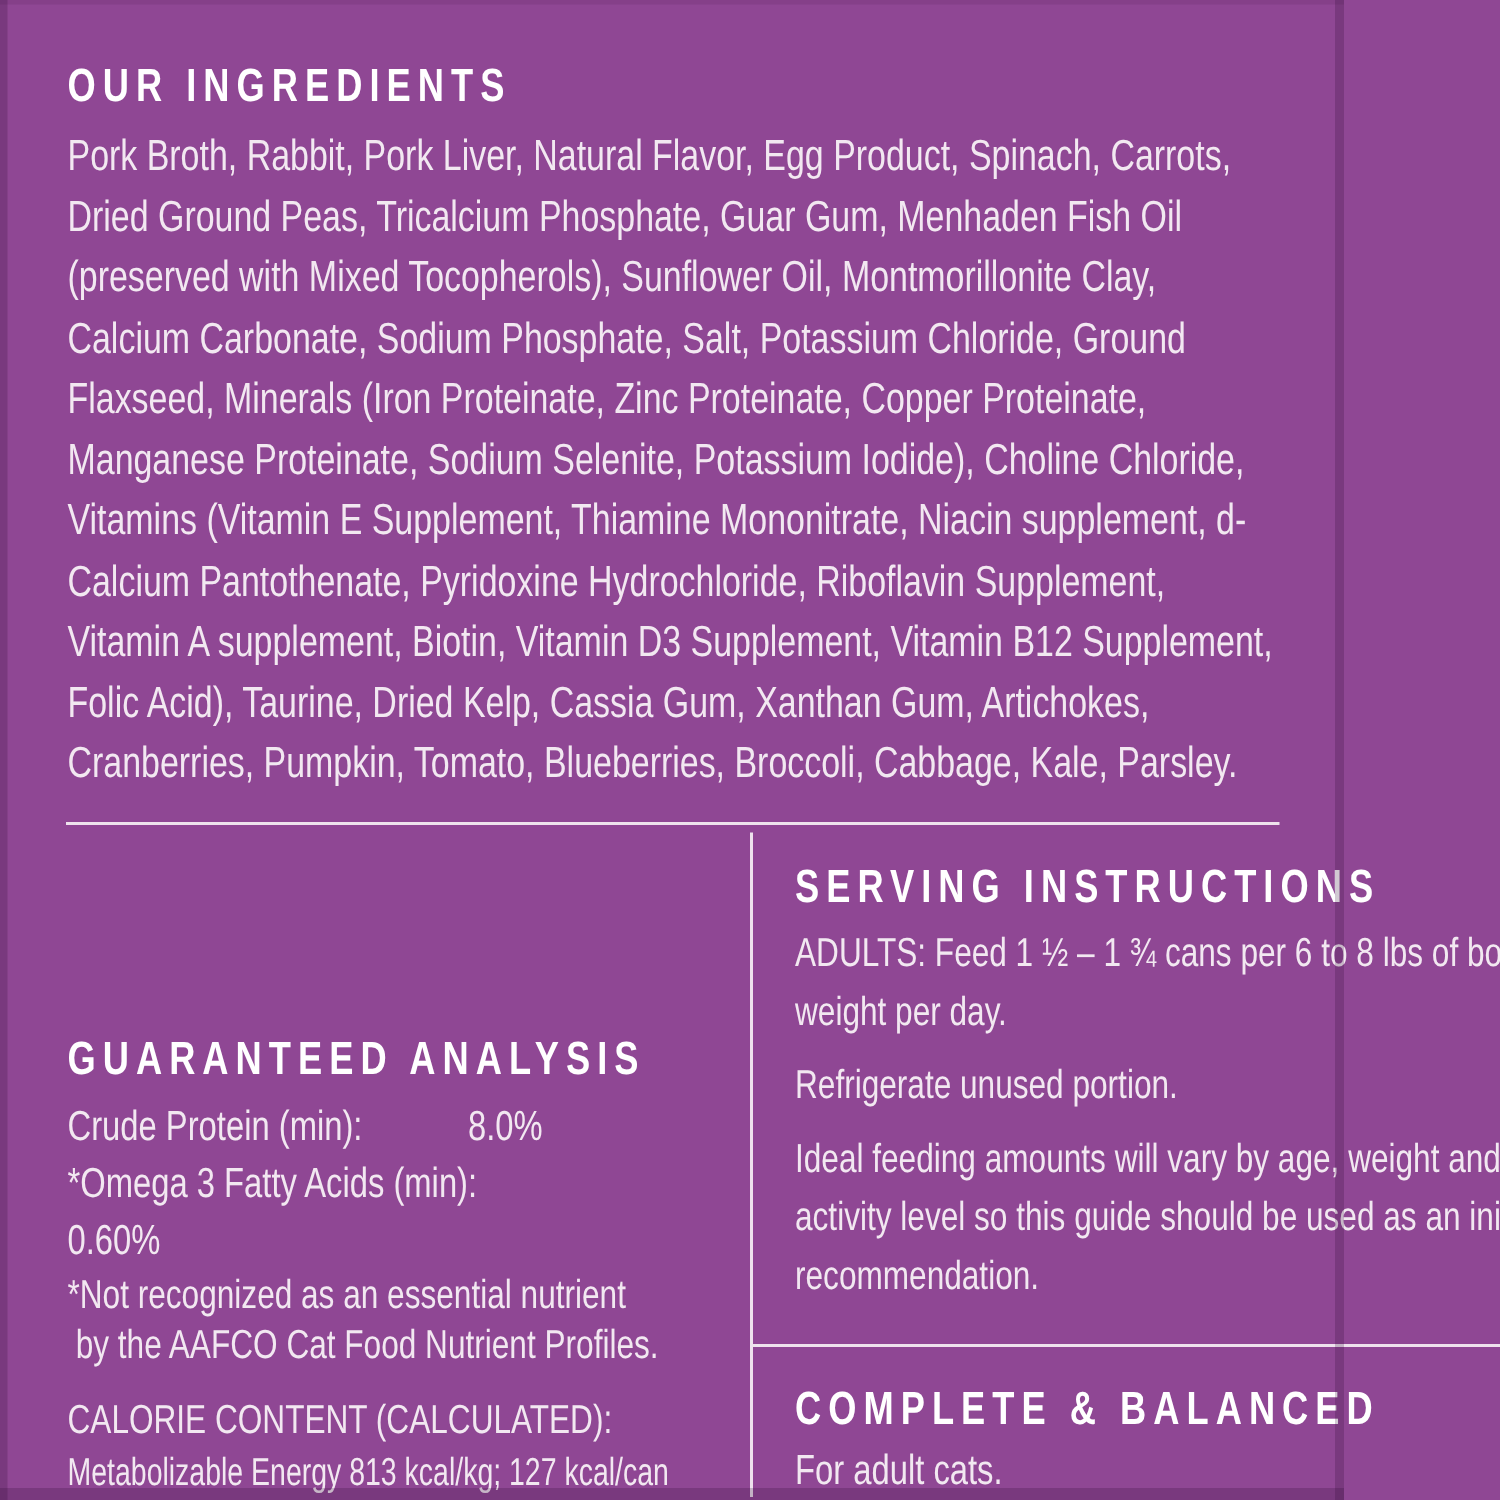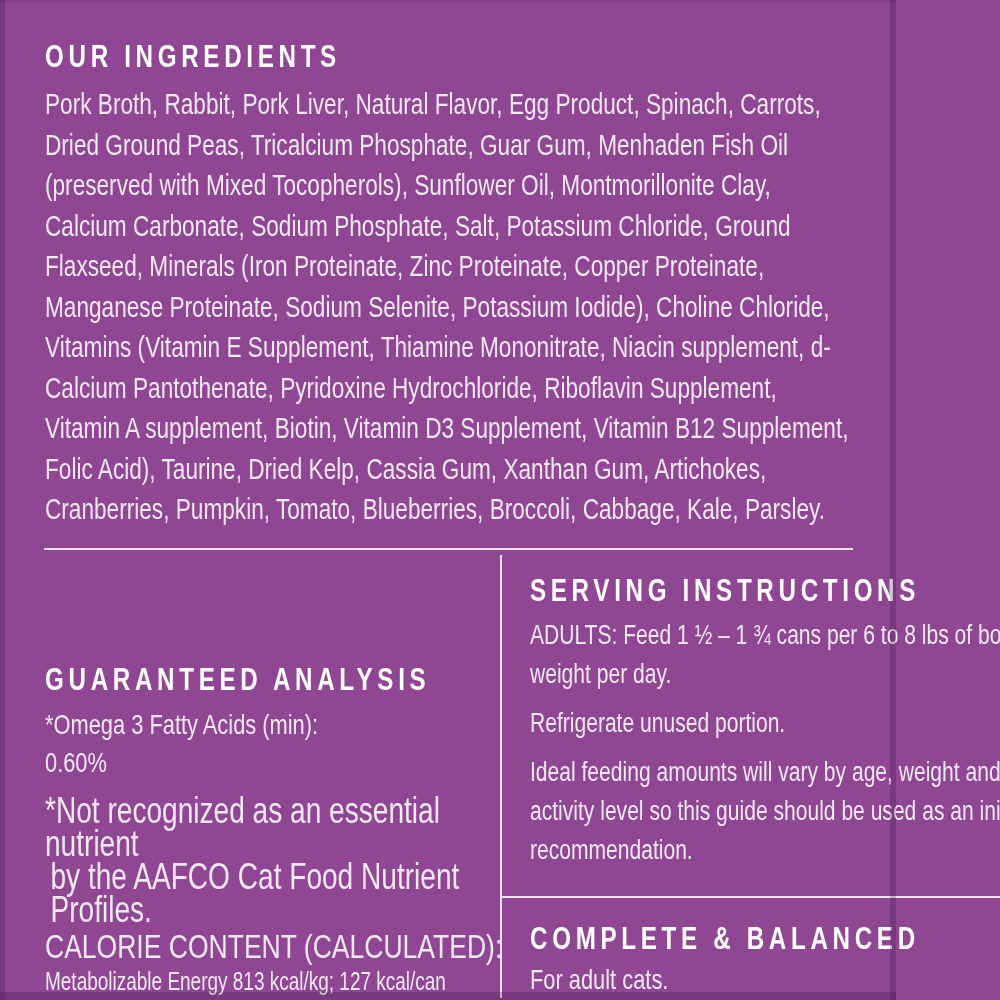--- a/index.html
+++ b/index.html
@@ -56,23 +56,23 @@
   .vdivider{width:2px;height:443px;background:var(--divider);flex:none;}
   .col-right{flex:1;padding-left:28px;padding-right:45px;}
 
   .col-left h2,.col-right h2{margin-top:24px;}
 
   .ga-rows{margin-top:9px;}
   .ga-row{
     display:grid;grid-template-columns:267px 1fr;
     font-size:28px;line-height:38px;
   }
-  .footnote{font-size:36px;line-height:33px;margin-top:12px;}
+  .footnote{font-size:27px;line-height:33px;margin-top:1px;}
   .footnote-l2{padding-left:7px;}
-  .cal-heading{font-size:34px;line-height:31px;margin-top:5px;}
+  .cal-heading{font-size:27px;line-height:31px;margin-top:18px;}
   .cal-line{font-size:26px;line-height:33px;margin-top:3px;}
 
   .si-para{font-size:27px;line-height:39px;margin-top:8px;}
   .si-para + .si-para{margin-top:10px;}
 
   .hdivider2{
     height:2px;background:var(--divider);
     margin-top:26px;margin-left:-28px;width:calc(100% + 28px);
   }
   .cb-heading{margin-top:18px;}
@@ -89,20 +89,24 @@
   </section>
 
   <div class="hdivider"></div>
 
   <div class="columns">
 
     <section class="col-left">
       <h2><span class="cx-inline">GUARANTEED ANALYSIS</span></h2>
 
       <div class="ga-rows">
+        <div class="ga-row">
+          <span><span class="cx-inline">Crude Protein (min):</span></span>
+          <span><span class="cx-inline">8.0%</span></span>
+        </div>
         <div class="ga-row">
         </div>
         <div class="ga-row">
         </div>
         <div class="ga-row">
           <span><span class="cx-inline">*Omega 3 Fatty Acids (min):</span></span>
         </div>
         <div class="ga-row">
           <span><span class="cx-inline">0.60%</span></span>
         </div>

